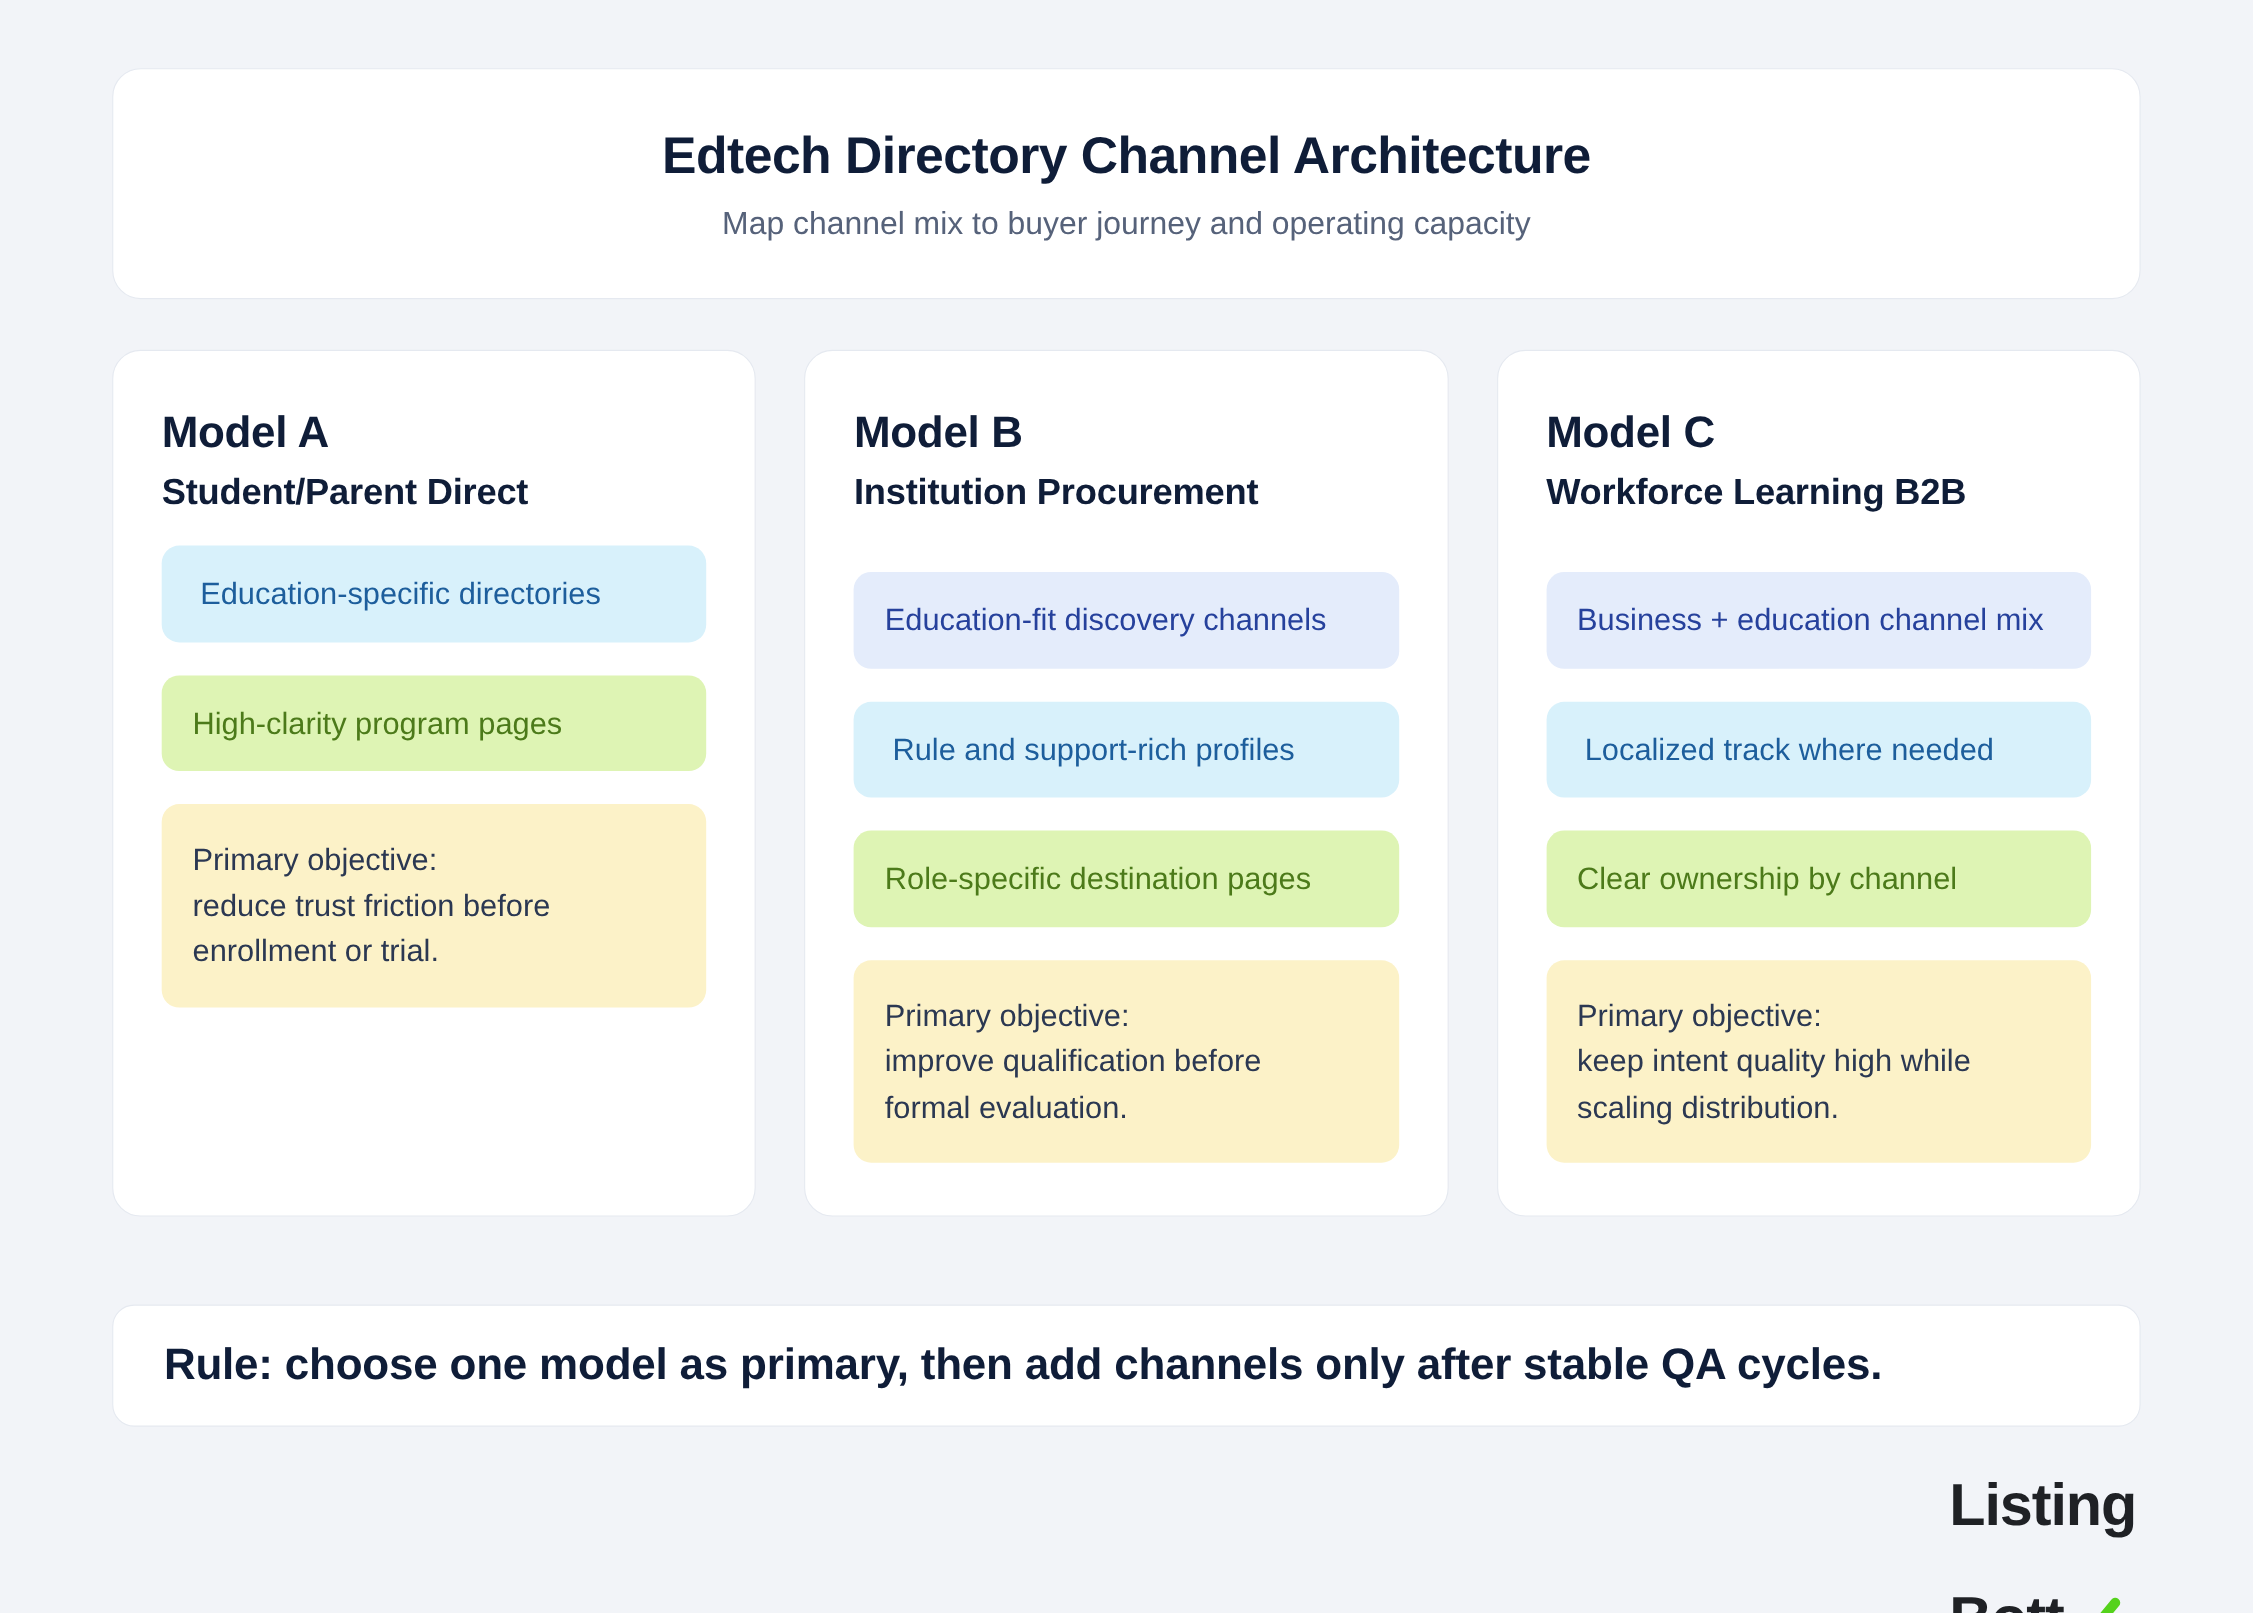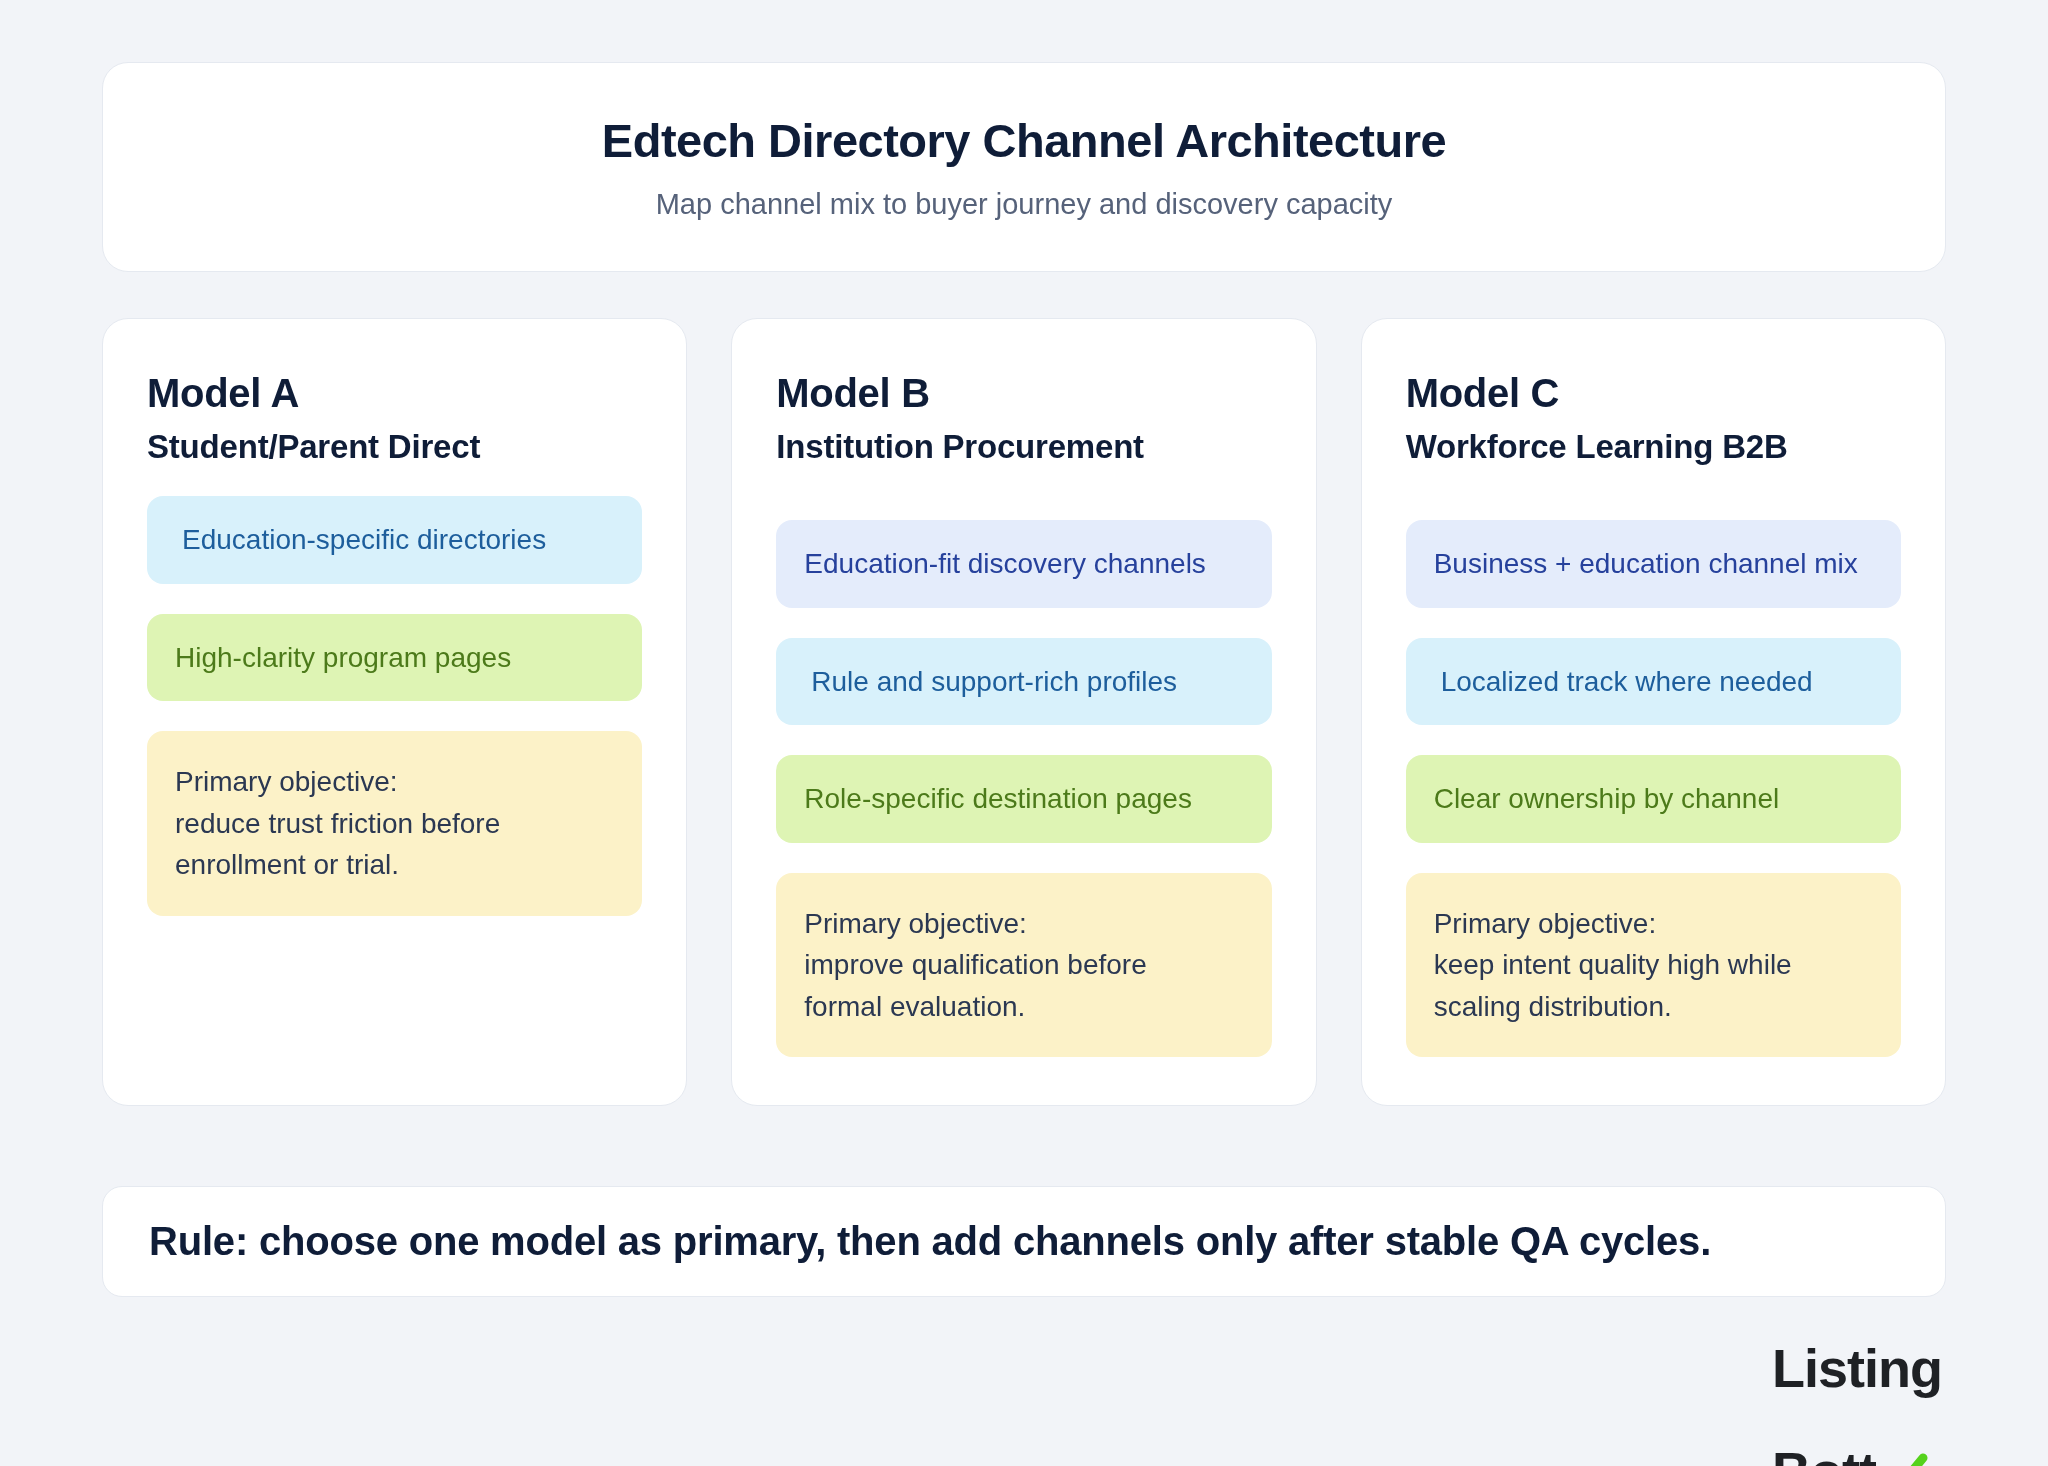--- a/index.html
+++ b/index.html
@@ -131,21 +131,21 @@
     margin-top: 6px;
   }
 </style>
 </head>
 <body>
 
 <div class="wrap">
 
   <div class="card header-card">
     <h1 class="page-title">Edtech Directory Channel Architecture</h1>
-    <p class="page-subtitle">Map channel mix to buyer journey and discovery capacity</p>
+    <p class="page-subtitle">Map channel mix to buyer journey and operating capacity</p>
   </div>
 
   <div class="models">
 
     <div class="card model-card">
       <h2 class="model-name">Model A</h2>
       <h3 class="model-subtitle">Student/Parent Direct</h3>
       <div class="pill pill-cyan">Education-specific directories</div>
       <div class="pill pill-green">High-clarity program pages</div>
       <div class="pill pill-objective">Primary objective:

